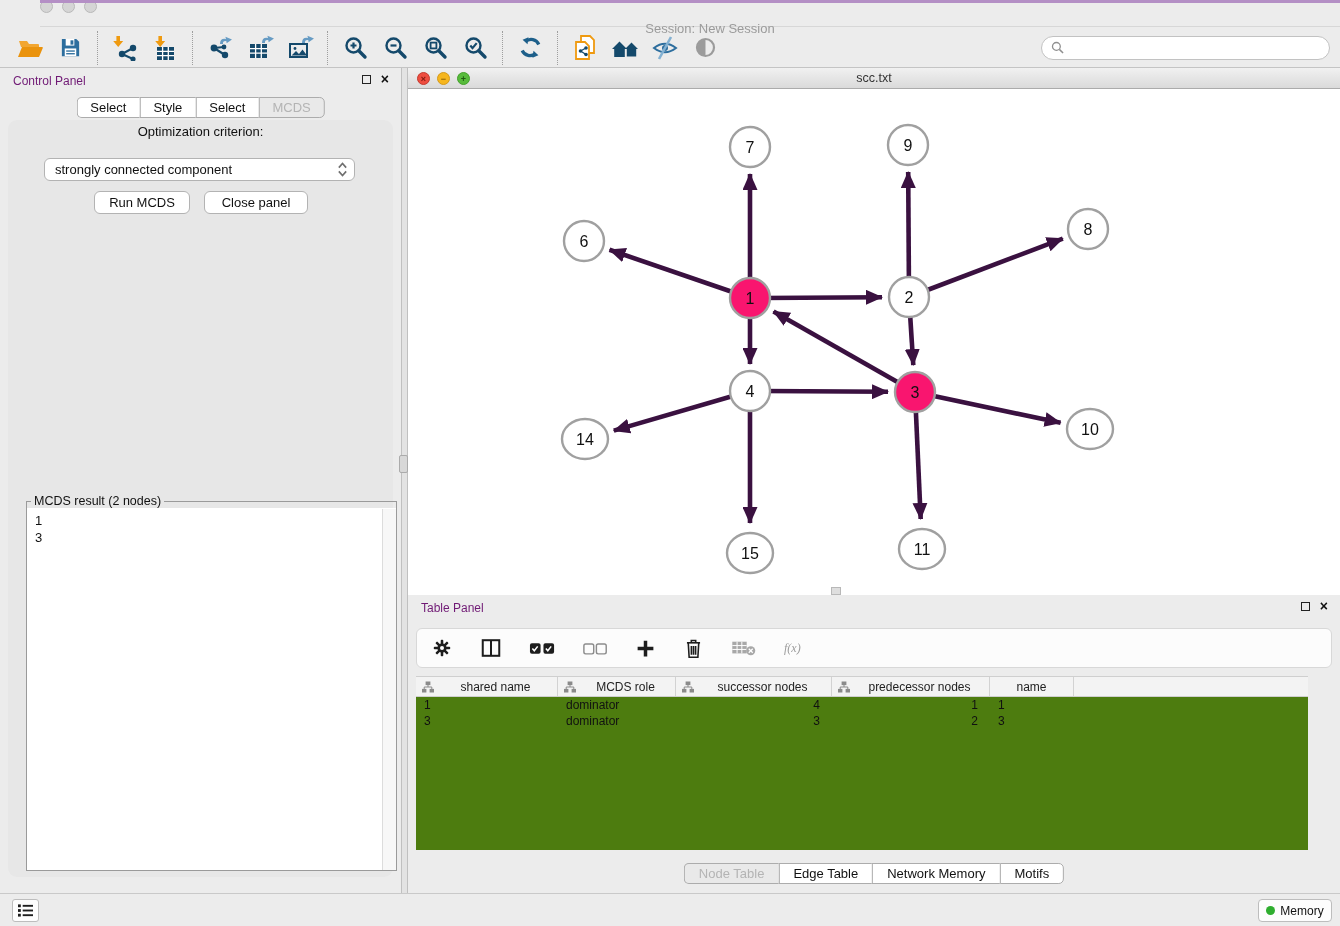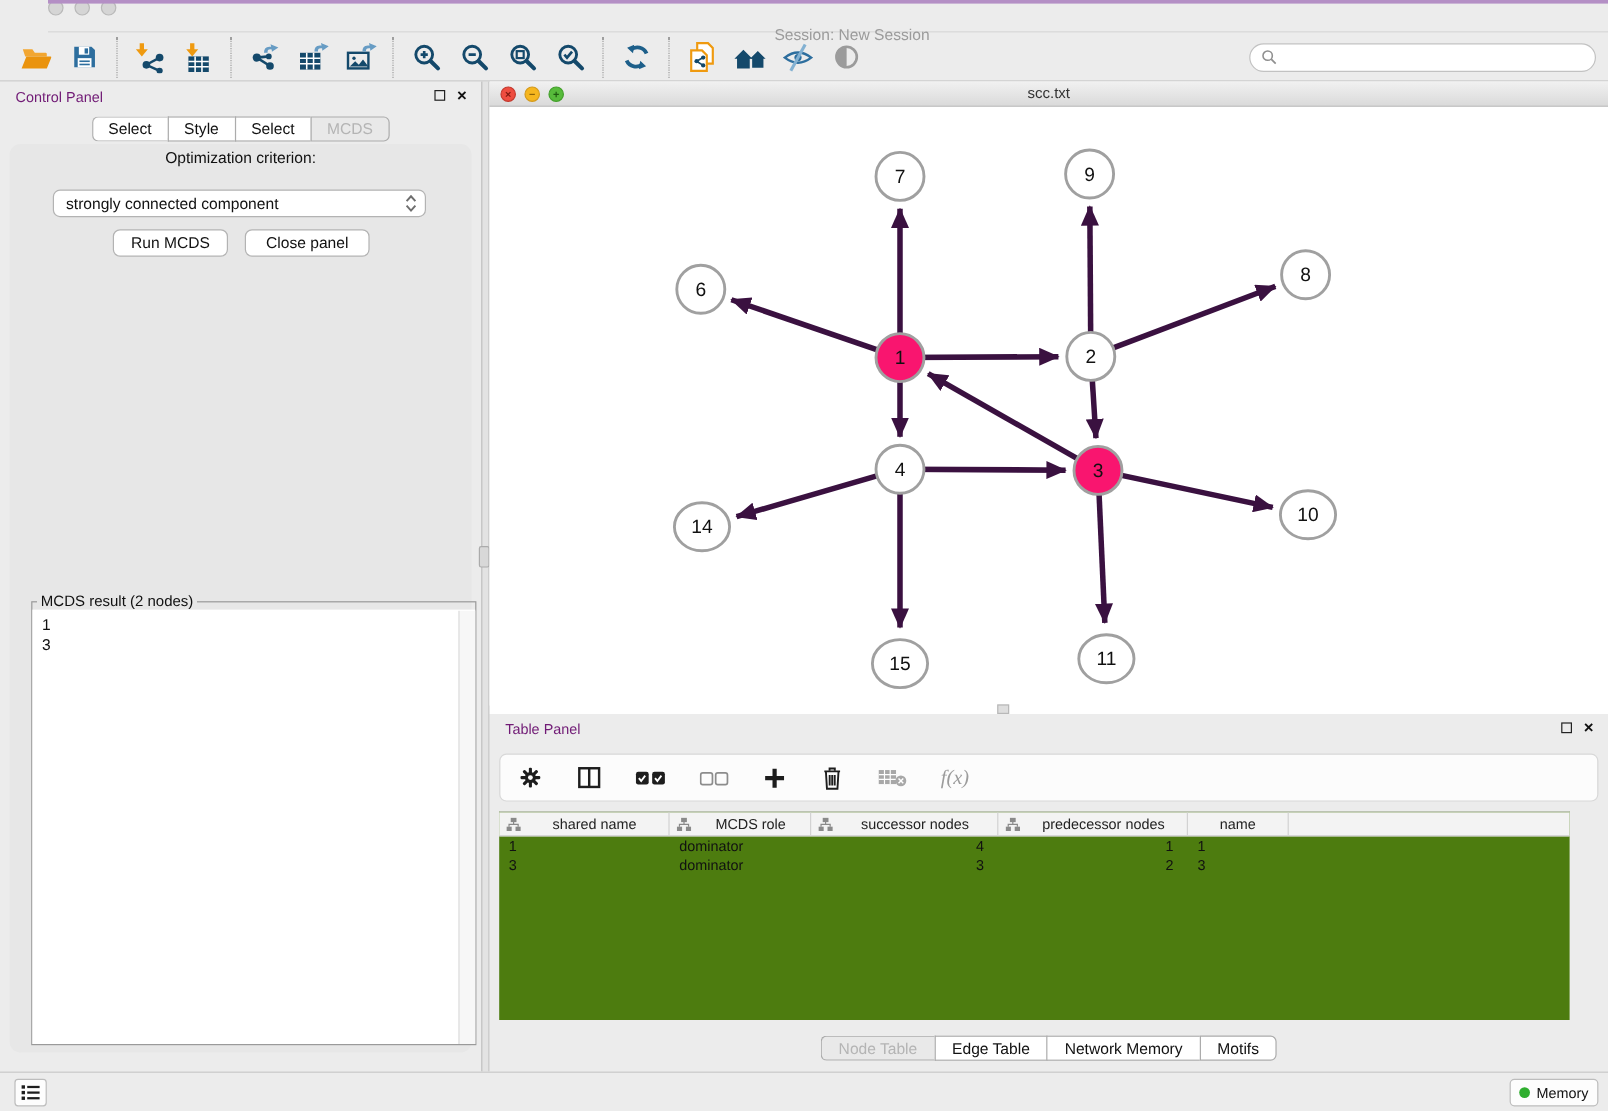--- a/index.html
+++ b/index.html
@@ -63,21 +63,21 @@
   .nlight { width:13px; height:13px; border-radius:50%; font-size:9px; font-weight:bold; text-align:center; line-height:12px; }
   .nlight.red { background:#ee4d40; border:1px solid #c43a2f; color:#7e180f; }
   .nlight.yellow { background:#f6b61e; border:1px solid #d49a1c; color:#8e6308; }
   .nlight.green { background:#57bb3b; border:1px solid #43a02b; color:#1f5c10; }
   .net-canvas { position:relative; width:932px; height:499px; background:#fff; }
 
   
   .table-panel { left:408px; top:595px; width:932px; height:298px; background:#ececec; }
   .tp-toolbar { left:8px; top:33px; width:916px; height:40px; background:#fcfcfc; border:1px solid #d8d8d8; border-radius:6px; display:flex; align-items:center; padding-left:14px; gap:27px; }
   .tp-icon { display:flex; align-items:center; justify-content:center; height:28px; }
-  .fx-label { font-family:"Liberation Serif", serif; font-style:italic; font-size:17px; color:#9c9c9c; }
+  .fx-label { font-family:"Liberation Serif", serif; font-style:italic; font-size:12px; color:#9c9c9c; }
   .tp-table { left:8px; top:81px; width:892px; height:174px; background:#4d7c0f; border-top:1px solid #cfcfcf; }
   .tp-head { display:flex; height:20px; background:#f3f3f3; border-bottom:1px solid #cfcfcf; }
   .th { display:flex; align-items:center; border-right:1px solid #d2d2d2; font-size:12px; color:#222; position:relative; }
   .th .th-label { flex:1; text-align:center; padding:0 4px; }
   .th svg { margin-left:6px; flex:none; }
   .tp-row { display:flex; height:16px; font-size:12px; color:#111; }
   .td { overflow:hidden; white-space:nowrap; line-height:16px; }
   .tp-tabs { left:50%; transform:translateX(-50%); top:268px; }
   .tp-tabs .seg { padding:0 14px; }
 

